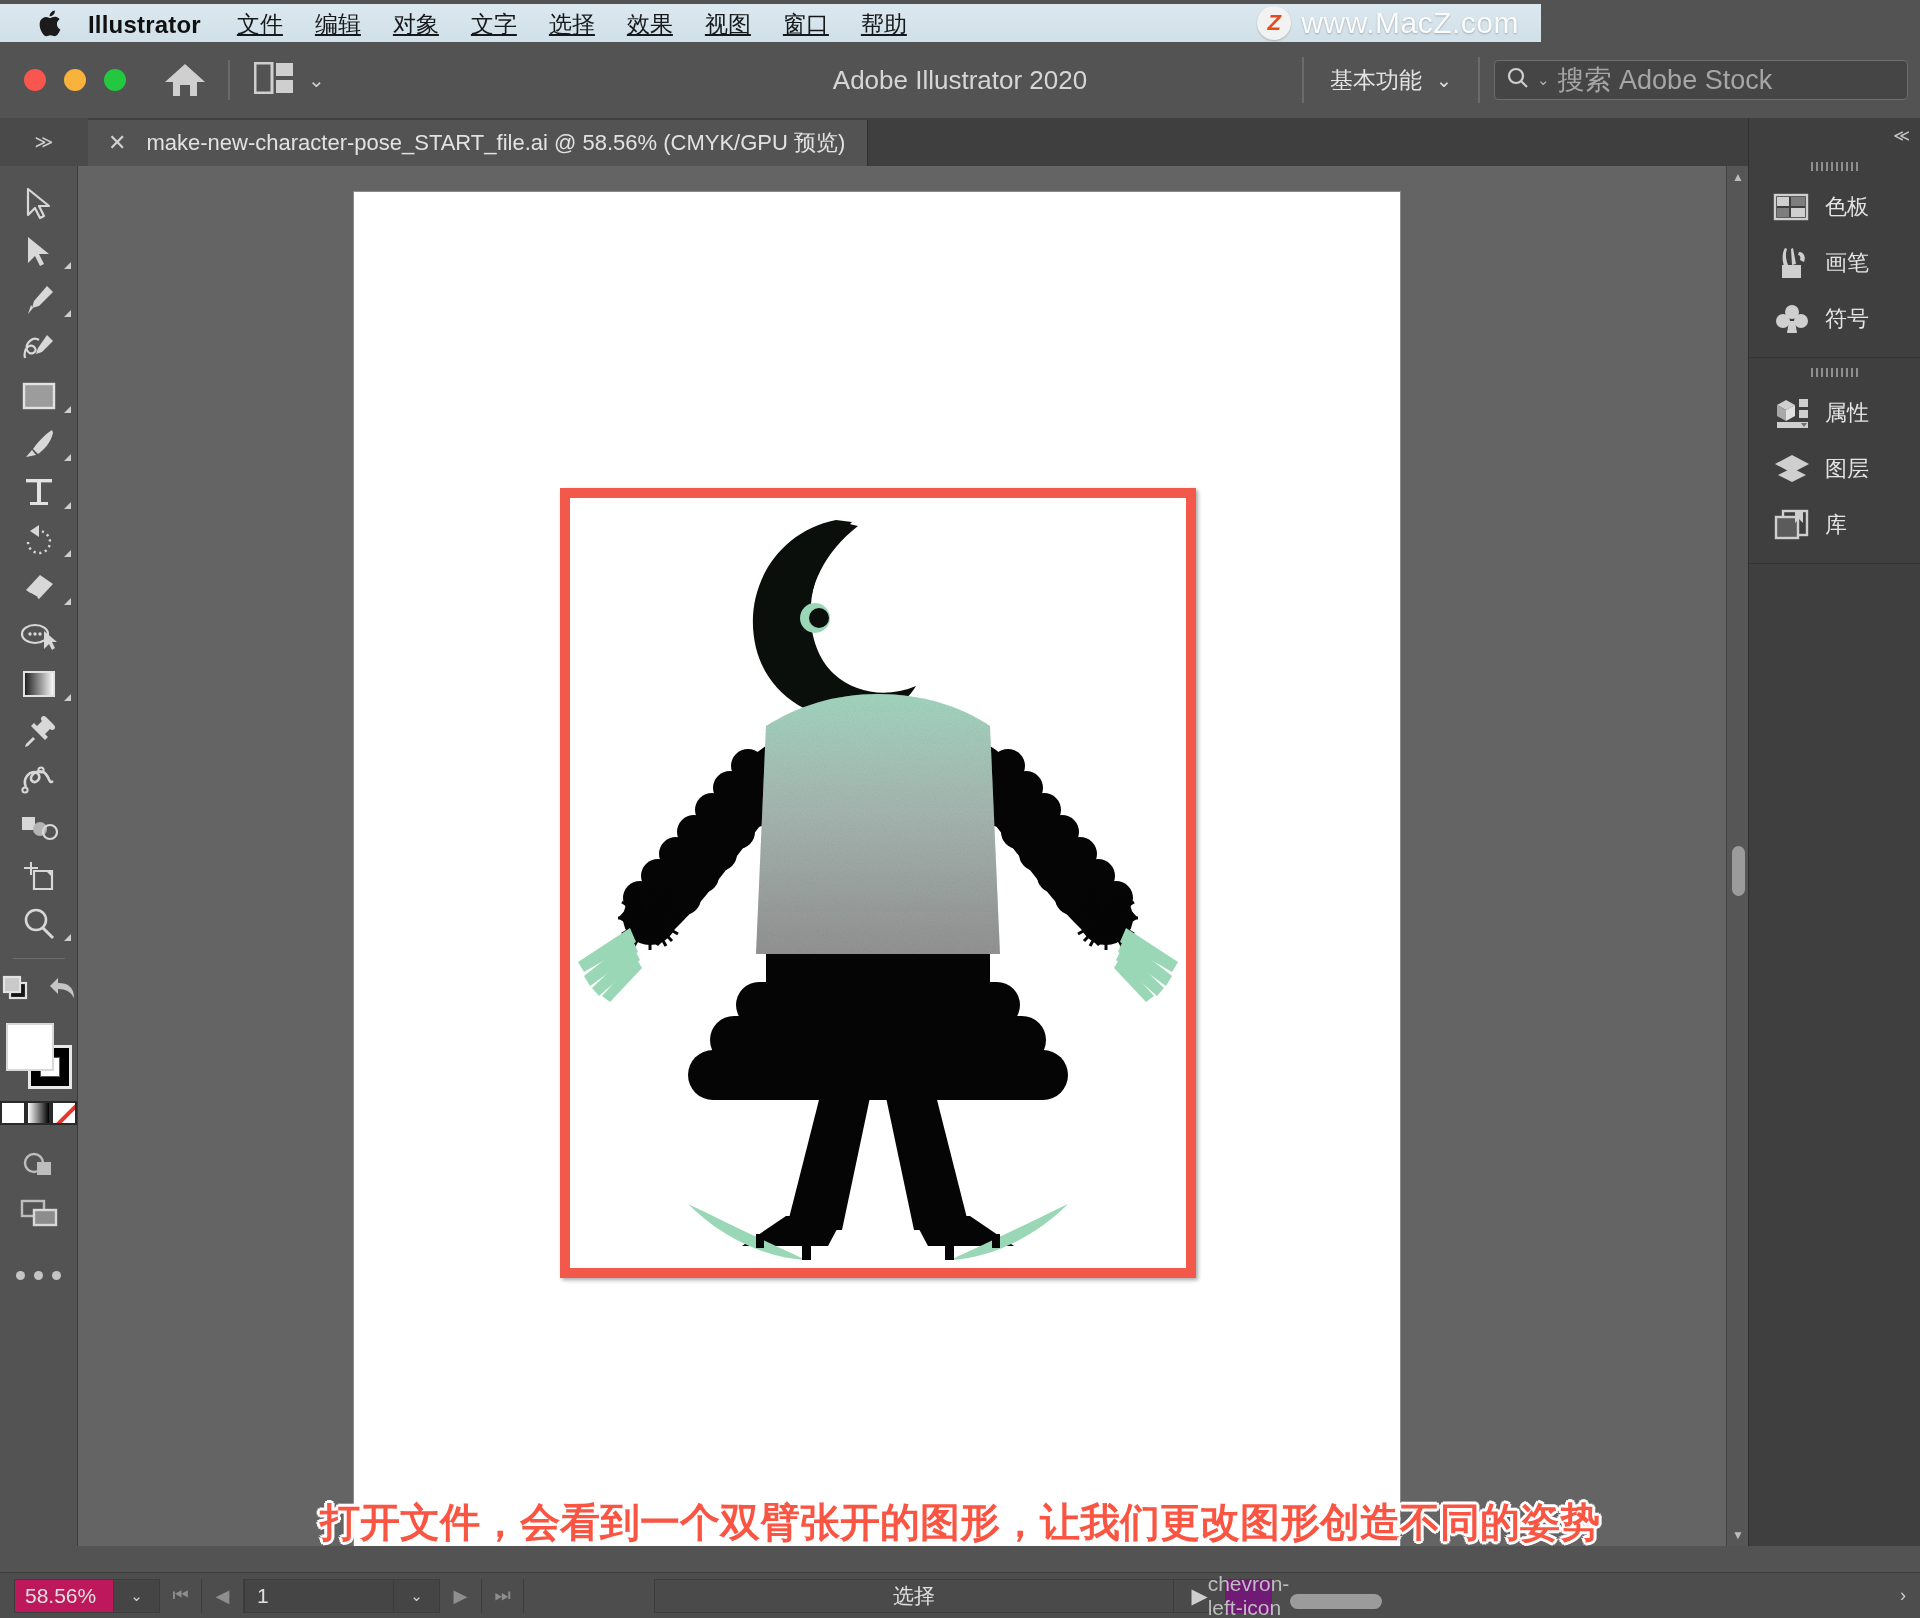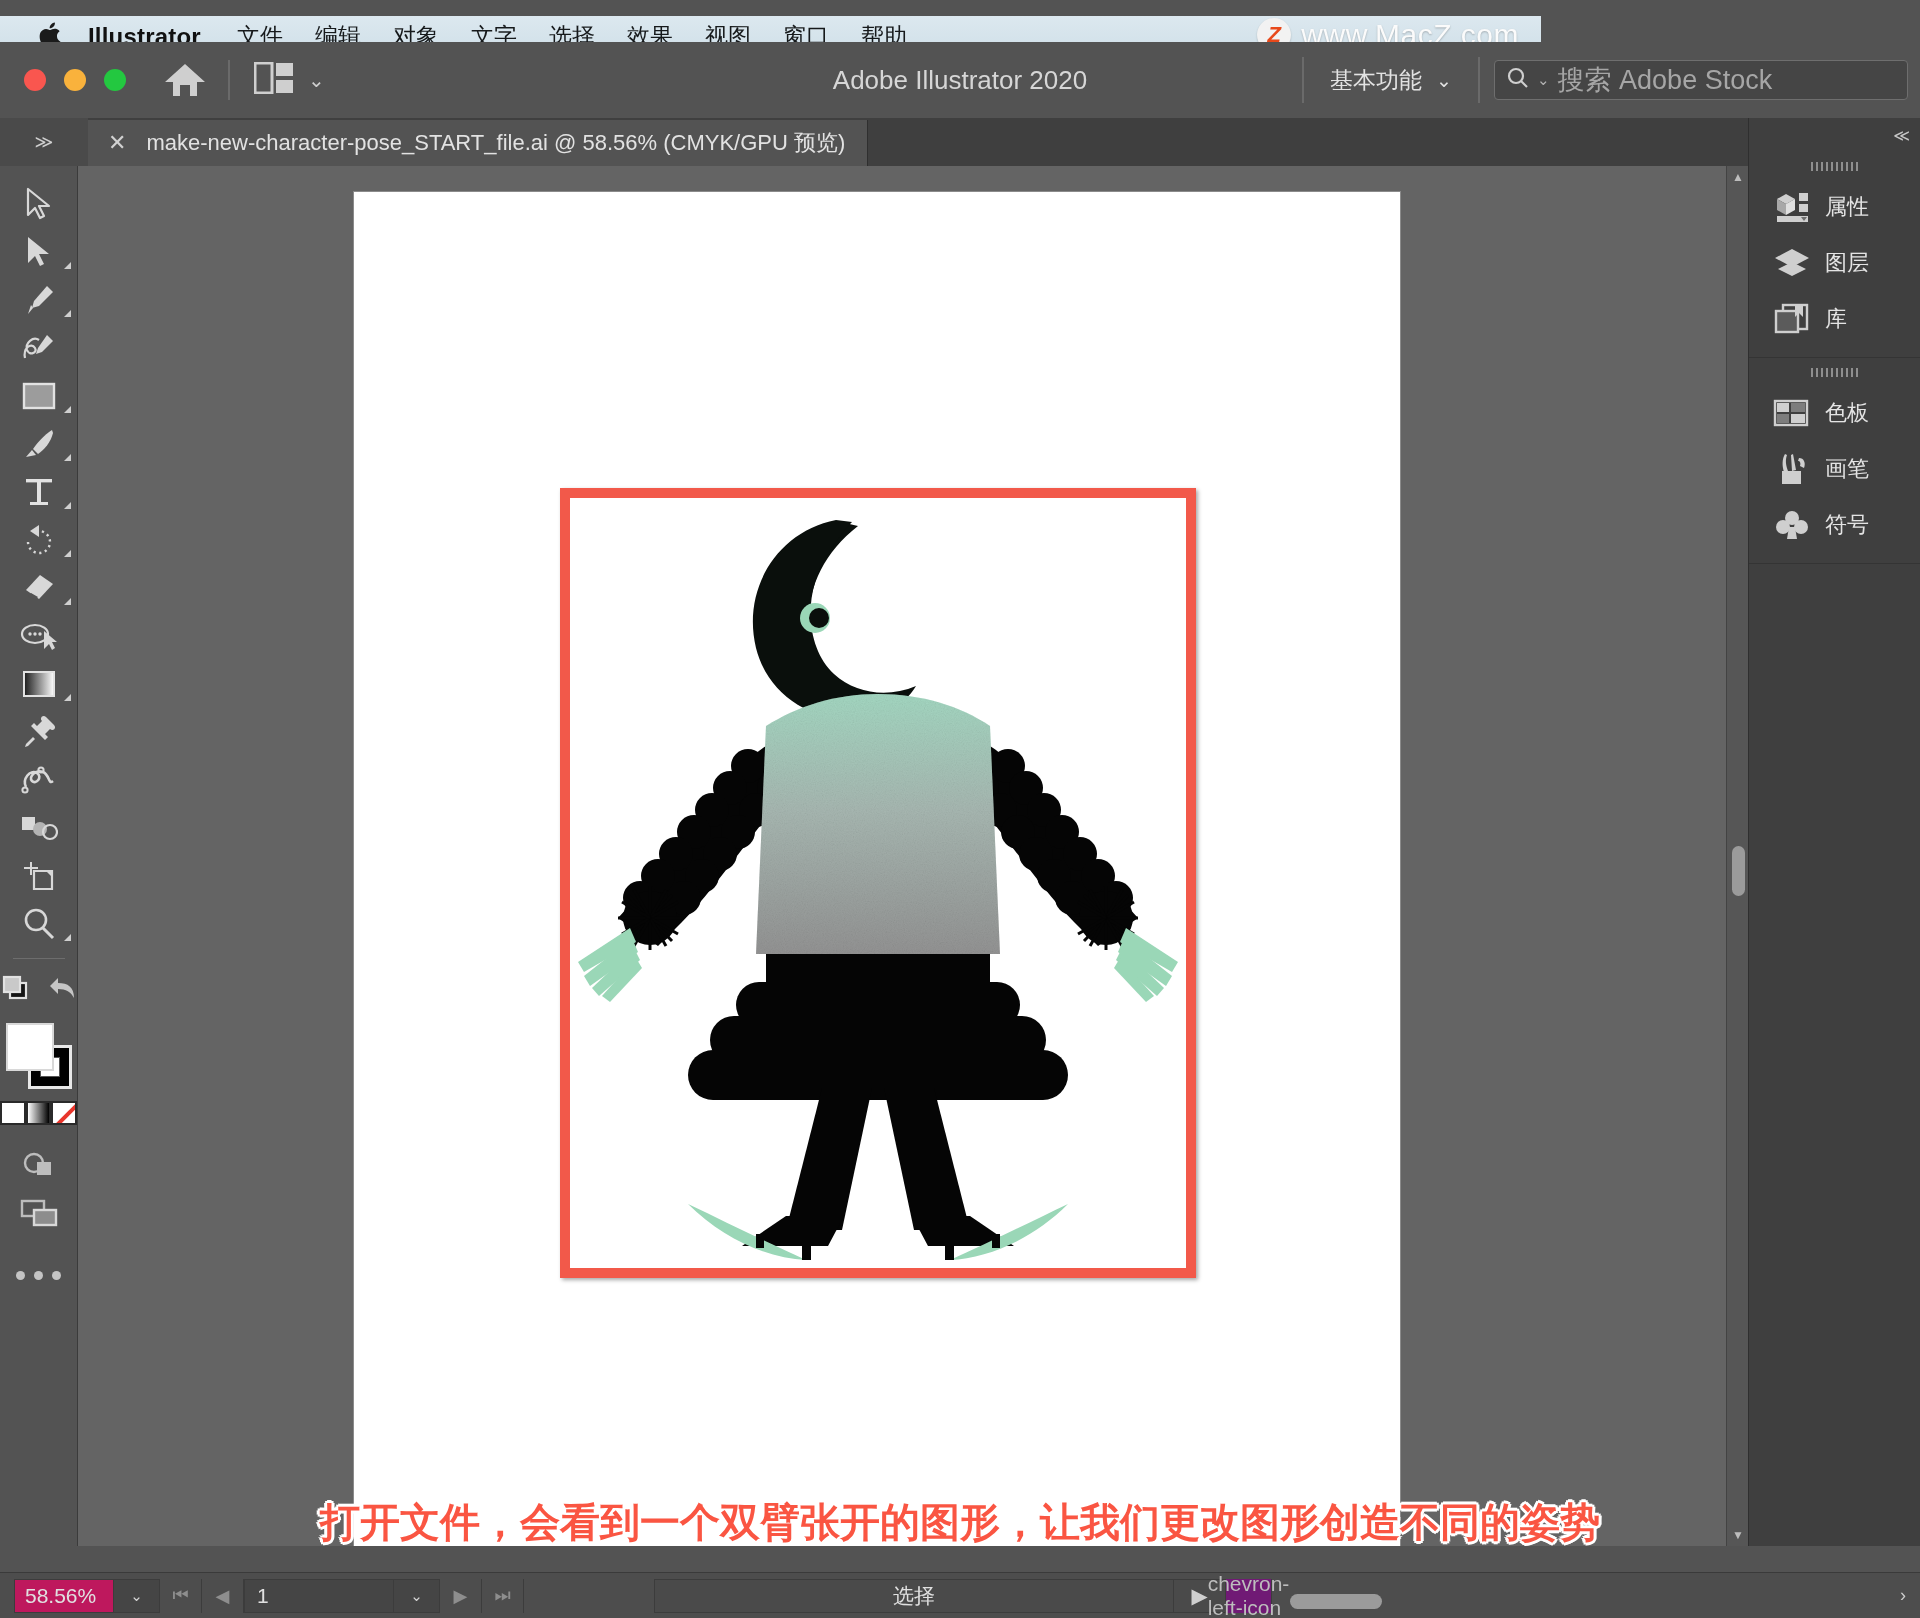--- a/index.html
+++ b/index.html
@@ -1,20 +1,20 @@
 <!DOCTYPE html>
 <html><head>
 <meta charset="utf-8">
 <style>
   html,body{margin:0;padding:0;background:#535353;}
   body{width:1920px;height:1618px;overflow:hidden;font-family:"Liberation Sans","DejaVu Sans",sans-serif;}
   *{box-sizing:border-box;}
 
   
-  .macbar{position:absolute;left:0;top:16px;width:1541px;height:42px;
+  .macbar{position:absolute;left:0;top:4px;width:1541px;height:42px;
     background:linear-gradient(#dce8ef,#cfdfe8);display:flex;align-items:center;
     padding-left:36px;gap:0;border-bottom:1px solid #b9ccd6;}
   .apple-logo{width:26px;height:30px;position:relative;margin-right:26px;}
   .apple-logo svg{display:block;}
   .mac-app-name{font-size:24px;font-weight:bold;color:#111;margin-right:36px;letter-spacing:.2px;}
   .mac-menu{font-size:23px;color:#16191b;margin-right:32px;white-space:nowrap;text-decoration:underline;}
   .macz{position:absolute;right:22px;top:2px;display:flex;align-items:center;gap:10px;}
   .macz-badge{width:34px;height:34px;border-radius:50%;background:#f2f2f2;
     display:flex;align-items:center;justify-content:center;color:#e8491b;
     font-size:22px;font-weight:bold;font-style:italic;box-shadow:0 1px 2px rgba(0,0,0,.2);}
@@ -557,20 +557,72 @@
         <i></i>
         <i></i>
         <i></i>
         <i></i>
         <i></i>
         <i></i>
       </div>
 
     <div class="dock-item">
       <span>
+        <svg width="38" height="30" viewBox="0 0 38 30">
+          <rect x="2" y="3" width="32" height="24" fill="none" stroke="#cfcfcf" stroke-width="2.4"></rect>
+          <rect x="4" y="5" width="12" height="9" fill="#cfcfcf"></rect>
+          <rect x="18" y="5" width="14" height="9" fill="#7d7d7d"></rect>
+          <rect x="4" y="16" width="12" height="9" fill="#7d7d7d"></rect>
+          <rect x="18" y="16" width="14" height="9" fill="#cfcfcf"></rect>
+        </svg>
+      </span>
+      <span class="dock-label">色板</span>
+    </div>
+
+    <div class="dock-item">
+      <span>
+        <svg width="38" height="34" viewBox="0 0 38 34">
+          <path fill="#cfcfcf" d="M14 3 C12 8 13 14 15 19 L11 20 C9 14 9 7 12 2 Z"></path>
+          <path fill="#cfcfcf" d="M20 2 L23 18 L19 19 L18 3 Z"></path>
+          <path fill="#cfcfcf" d="M26 6 C31 6 33 11 31 16 L27 14 C28 11 27 9 25 9 Z"></path>
+          <rect x="9" y="19" width="19" height="13" fill="#cfcfcf"></rect>
+        </svg>
+      </span>
+      <span class="dock-label">画笔</span>
+    </div>
+
+    <div class="dock-item">
+      <span>
+        <svg width="38" height="32" viewBox="0 0 38 32">
+          <circle cx="19" cy="9" r="7" fill="#cfcfcf"></circle>
+          <circle cx="10" cy="18" r="7" fill="#cfcfcf"></circle>
+          <circle cx="28" cy="18" r="7" fill="#cfcfcf"></circle>
+          <path fill="#cfcfcf" d="M16 18 L22 18 L24 30 L14 30 Z"></path>
+        </svg>
+      </span>
+      <span class="dock-label">符号</span>
+    </div>
+  </div>
+
+  <div class="dock-group">
+    <div class="grip">
+        <i></i>
+        <i></i>
+        <i></i>
+        <i></i>
+        <i></i>
+        <i></i>
+        <i></i>
+        <i></i>
+        <i></i>
+        <i></i>
+      </div>
+
+    <div class="dock-item">
+      <span>
         <svg width="38" height="34" viewBox="0 0 38 34">
           <path fill="#cfcfcf" d="M4 9 L13 4 L22 9 L13 14 Z"></path>
           <path fill="#a8a8a8" d="M4 9 L13 14 L13 25 L4 20 Z"></path>
           <path fill="#e0e0e0" d="M22 9 L13 14 L13 25 L22 20 Z"></path>
           <rect x="26" y="3" width="9" height="8" fill="#cfcfcf"></rect>
           <rect x="26" y="14" width="9" height="8" fill="#cfcfcf"></rect>
           <rect x="4" y="26" width="31" height="6" fill="#cfcfcf"></rect>
           <path fill="#6f6f6f" d="M28 27 L34 27 L31 31 Z"></path>
         </svg>
       </span>
@@ -589,72 +641,20 @@
 
     <div class="dock-item">
       <span>
         <svg width="38" height="34" viewBox="0 0 38 34">
           <rect x="10" y="3" width="24" height="24" fill="none" stroke="#cfcfcf" stroke-width="2.4"></rect>
           <rect x="3" y="9" width="22" height="21" fill="#5b5b5b" stroke="#cfcfcf" stroke-width="2.4"></rect>
           <path fill="#cfcfcf" d="M22 3 L30 3 L30 15 L26 11 L22 15 Z"></path>
         </svg>
       </span>
       <span class="dock-label">库</span>
-    </div>
-  </div>
-
-  <div class="dock-group">
-    <div class="grip">
-        <i></i>
-        <i></i>
-        <i></i>
-        <i></i>
-        <i></i>
-        <i></i>
-        <i></i>
-        <i></i>
-        <i></i>
-        <i></i>
-      </div>
-
-    <div class="dock-item">
-      <span>
-        <svg width="38" height="30" viewBox="0 0 38 30">
-          <rect x="2" y="3" width="32" height="24" fill="none" stroke="#cfcfcf" stroke-width="2.4"></rect>
-          <rect x="4" y="5" width="12" height="9" fill="#cfcfcf"></rect>
-          <rect x="18" y="5" width="14" height="9" fill="#7d7d7d"></rect>
-          <rect x="4" y="16" width="12" height="9" fill="#7d7d7d"></rect>
-          <rect x="18" y="16" width="14" height="9" fill="#cfcfcf"></rect>
-        </svg>
-      </span>
-      <span class="dock-label">色板</span>
-    </div>
-
-    <div class="dock-item">
-      <span>
-        <svg width="38" height="34" viewBox="0 0 38 34">
-          <path fill="#cfcfcf" d="M14 3 C12 8 13 14 15 19 L11 20 C9 14 9 7 12 2 Z"></path>
-          <path fill="#cfcfcf" d="M20 2 L23 18 L19 19 L18 3 Z"></path>
-          <path fill="#cfcfcf" d="M26 6 C31 6 33 11 31 16 L27 14 C28 11 27 9 25 9 Z"></path>
-          <rect x="9" y="19" width="19" height="13" fill="#cfcfcf"></rect>
-        </svg>
-      </span>
-      <span class="dock-label">画笔</span>
-    </div>
-
-    <div class="dock-item">
-      <span>
-        <svg width="38" height="32" viewBox="0 0 38 32">
-          <circle cx="19" cy="9" r="7" fill="#cfcfcf"></circle>
-          <circle cx="10" cy="18" r="7" fill="#cfcfcf"></circle>
-          <circle cx="28" cy="18" r="7" fill="#cfcfcf"></circle>
-          <path fill="#cfcfcf" d="M16 18 L22 18 L24 30 L14 30 Z"></path>
-        </svg>
-      </span>
-      <span class="dock-label">符号</span>
     </div>
   </div>
 </div>
 
 <div class="caption">打开文件，会看到一个双臂张开的图形，让我们更改图形创造不同的姿势</div>
 
 <div class="statusbar">
   <span class="sb-cell sb-zoom">58.56%</span>
   <span class="sb-cell sb-caret">⌄</span>
   <span class="sb-cell sb-nav">⏮</span>

